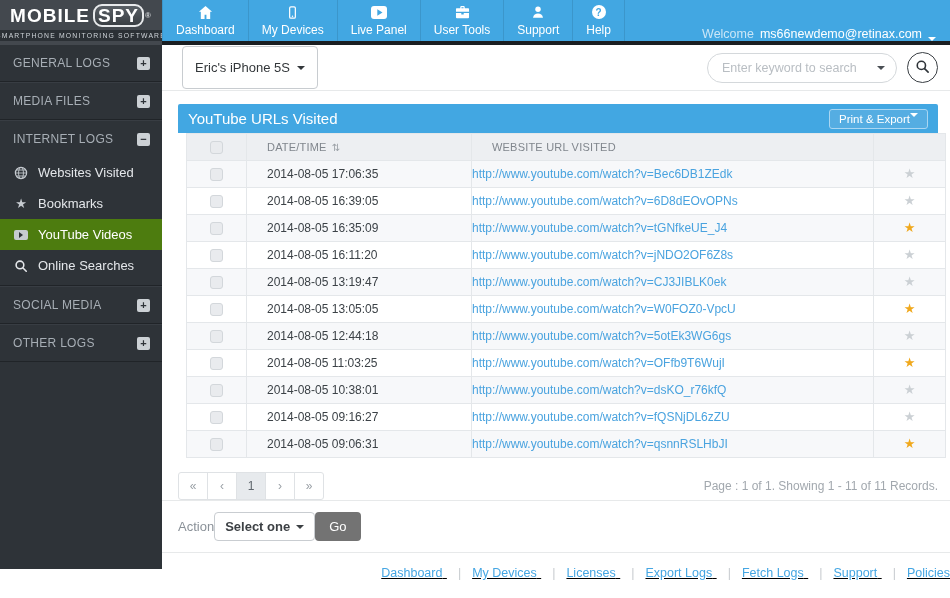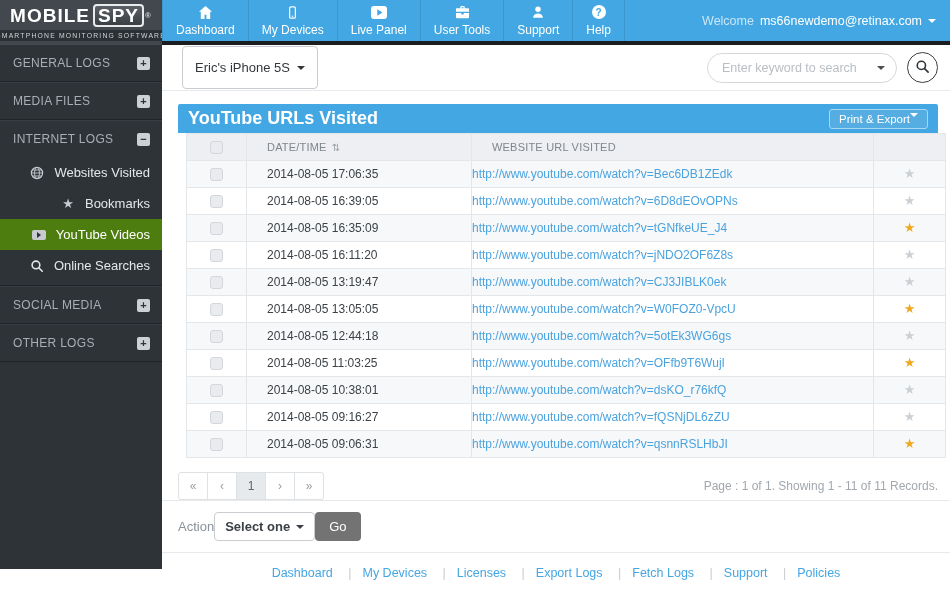--- a/index.html
+++ b/index.html
@@ -5,52 +5,52 @@
   * { margin:0; padding:0; box-sizing:border-box; }
   html,body { width:950px; height:598px; overflow:hidden; background:#fff;
     font-family:"Liberation Sans", sans-serif; }
 
   
   .topbar { display:flex; height:45px; }
   .logo-block { width:162px; flex:none; background:#43484e; display:flex; flex-direction:column;
     align-items:center; justify-content:center; }
   .logo-line { color:#fff; font-weight:bold; font-size:19px; letter-spacing:1px; line-height:1;
     display:flex; align-items:center; }
-  .logo-spy { border:2px solid #e8eaec; border-radius:4px; padding:0 3px; margin-left:3px;
+  .logo-spy { border:2px solid #e8eaec; border-radius:9px; padding:0 3px; margin-left:3px;
     background:linear-gradient(#5a6066,#3a3f44); }
   .logo-reg { font-size:8px; vertical-align:top; margin-left:1px; color:#d7dadd; }
   .tagline { margin-top:3px; background:#2b3035; color:#cfd4d9; font-size:6.8px; letter-spacing:1.2px;
     padding:2px 6px; border-radius:1px; white-space:nowrap; }
   .topbar-right { flex:1; display:flex; background:var(--accent,#42a7e2); border-bottom:4px solid #1a1e21; }
   .nav-item { display:flex; flex-direction:column; align-items:center; justify-content:center; gap:3px;
     padding:0 13px; color:#fff; font-size:12px; cursor:pointer; border-right:1px solid rgba(0,0,0,.10);
     text-decoration:none; }
   .nav-item:first-child { border-left:1px solid rgba(0,0,0,.10); }
   .nav-icon { height:15px; display:flex; align-items:center; }
   .nav-icon svg { display:block; }
   .help-circle { width:14px; height:14px; border-radius:50%; background:#fff; color:var(--accent,#42a7e2);
     font-size:10px; font-weight:bold; display:flex; align-items:center; justify-content:center; }
-  .welcome { margin-left:auto; display:flex; align-items:center; gap:6px; padding-right:14px;
+  .welcome { margin-left:auto; display:flex; align-items:flex-end; gap:6px; padding-right:14px;
     font-size:12.5px; color:#fff; }
   .welcome-label { color:rgba(255,255,255,.72); }
   .caret { display:inline-block; width:0; height:0; border-left:4px solid transparent;
     border-right:4px solid transparent; border-top:4px solid currentColor; }
 
   
   .shell { display:flex; height:524px; }
   .sidebar { width:162px; flex:none; background:#2e3338; color:#e4e7ea; overflow:hidden; }
   .side-group { border-bottom:1px solid #202428; }
   .group-header { padding:11px 12px 11px 13px; display:flex; align-items:center; justify-content:space-between;
     color:#a7aeb5; font-size:12px; letter-spacing:.3px; cursor:pointer; border-top:1px solid #383d43; }
   .side-group:first-child .group-header { border-top:none; }
   .toggle-box { width:13px; height:13px; background:#ccd1d5; color:#2e3338; border-radius:2px;
     font-size:11px; font-weight:bold; line-height:12px; text-align:center; }
   .side-items { padding-bottom:4px; }
   .side-item { display:flex; align-items:center; gap:9px; padding:8px 12px 8px 13px; font-size:13px;
-    color:#e4e7ea; cursor:pointer;justify-content:flex-end; }
+    color:#e4e7ea; cursor:pointer; }
   .side-item.active { background:#4d7c0f; color:#fff; }
   .si-icon { width:16px; display:flex; justify-content:center; align-items:center; flex:none; }
   .star-glyph { color:#c6cbd0; font-size:13px; line-height:1; }
   .yt-box { width:14px; height:10px; background:#c6cbd0; border-radius:2px; display:flex;
     align-items:center; justify-content:center; }
   .yt-box i { display:block; width:0; height:0; border-top:3px solid transparent;
     border-bottom:3px solid transparent; border-left:4px solid #2e3338; }
 
   
   .content { flex:1; display:flex; flex-direction:column; background:#fff; }
@@ -64,21 +64,21 @@
     padding:0 28px 0 14px; font-size:12.5px; color:#555; outline:none;
     font-family:"Liberation Sans", sans-serif; }
   .search-pill input::placeholder { color:#b9bec3; }
   .search-pill .caret { position:absolute; right:12px; top:13px; color:#4a4f54; }
   .search-btn { width:31px; height:31px; border-radius:50%; background:#fff; border:1px solid #3a3f44;
     display:flex; align-items:center; justify-content:center; cursor:pointer; }
 
   .main-area { flex:1; padding:13px 12px 0 16px; }
   .panel-header { background:var(--accent,#42a7e2); border-radius:2px 2px 0 0; display:flex;
     align-items:center; justify-content:space-between; padding:4px 10px; height:29px; }
-  .panel-title { color:#fff; font-size:18px;font-weight:bold; }
+  .panel-title { color:#fff; font-size:15px; }
   .export-btn { background:#55ade2; border:1px solid #aederm; border:1px solid #a9d6f2; color:#fff;
     font-size:11.5px; border-radius:3px; padding:3px 9px; display:flex; 
     cursor:pointer; font-family:Liberation Sans, sans-serif; }
 
   table.log-table { width:100%; border-collapse:collapse; font-size:12px;margin-left:8px; }
   table.log-table th, table.log-table td { border:1px solid #e4e7ea; height:27px; padding:0; }
   table.log-table thead th { background:#edeff2; color:#80868d; font-weight:normal; font-size:11px;
     text-align:left; letter-spacing:.2px; }
   .col-check { width:60px; text-align:center !important; vertical-align:middle; }
   .col-date  { width:225px; padding-left:20px !important; color:#3c4247; }
@@ -105,21 +105,21 @@
 
   .action-row { flex:none; border-top:1px solid #e7e9ea; padding:11px 16px; display:flex;
     align-items:center; }
   .action-label { color:#8a9198; font-size:13px; }
   .select-btn { background:#fff; border:1px solid #c9cdd1; border-radius:4px; padding:6px 10px;
     font-size:13px; color:#3c4044; font-weight:bold; display:flex; align-items:center; gap:6px;
     cursor:pointer; font-family:"Liberation Sans", sans-serif; }
   .go-btn { background:#737373; color:#fff; border:none; border-radius:4px; padding:7px 14px;
     font-size:13px; cursor:pointer; font-family:"Liberation Sans", sans-serif; }
 
-  .footer { flex:none; border-top:1px solid #e7e9ea; padding:10px 0 12px; text-align:center; }
+  .footer { flex:none; border-top:1px solid #e7e9ea; padding:10px 0 12px; text-align:right;text-decoration:underline; }
   .footer a { color:#45a6e3; text-decoration:none; font-size:12.5px; }
   .footer a:not(:first-child)::before { content:"|"; color:#c8ccd0; margin:0 11px; display:inline-block; }
 </style>
 </head>
 <body>
 
 <div class="topbar">
   <div class="logo-block">
     <div class="logo-line">
       <span>MOBILE</span>

